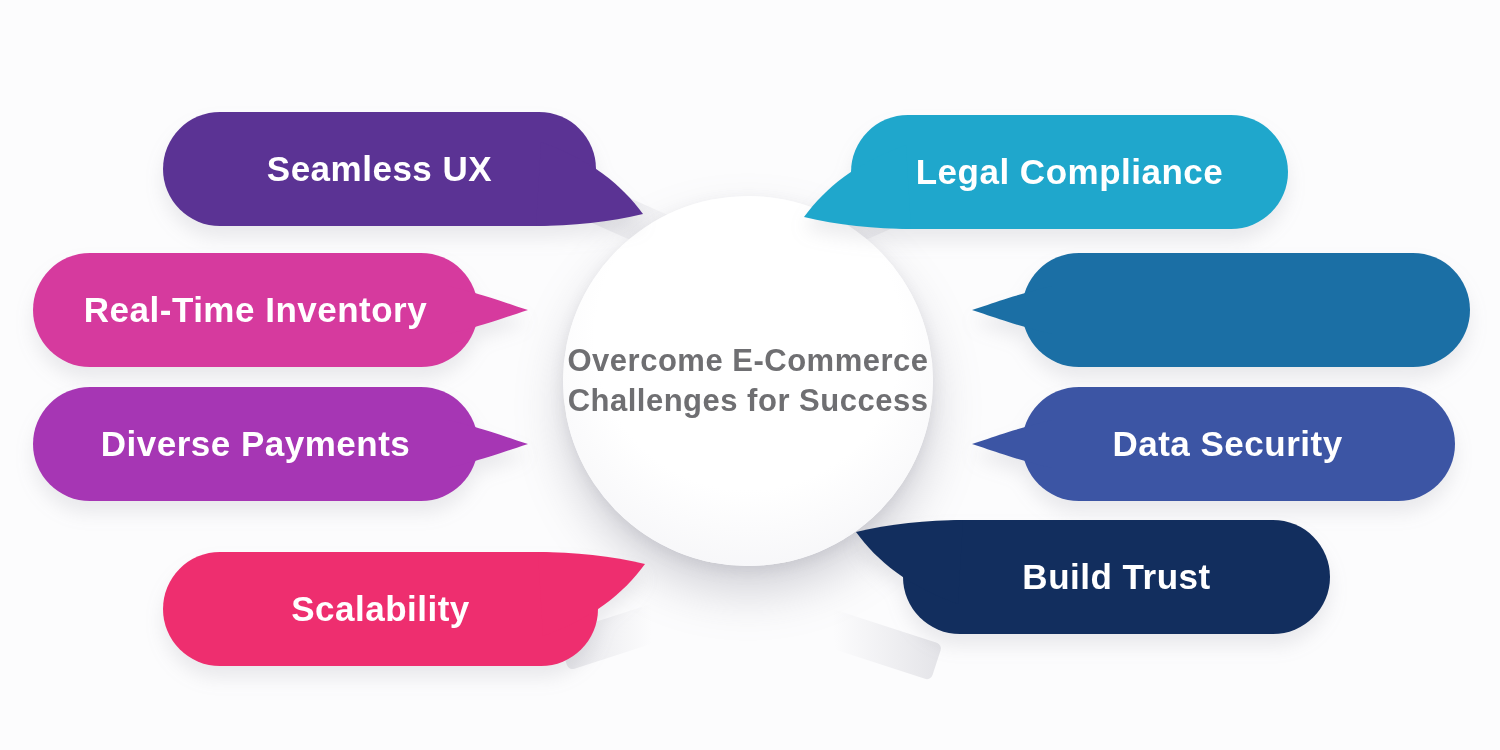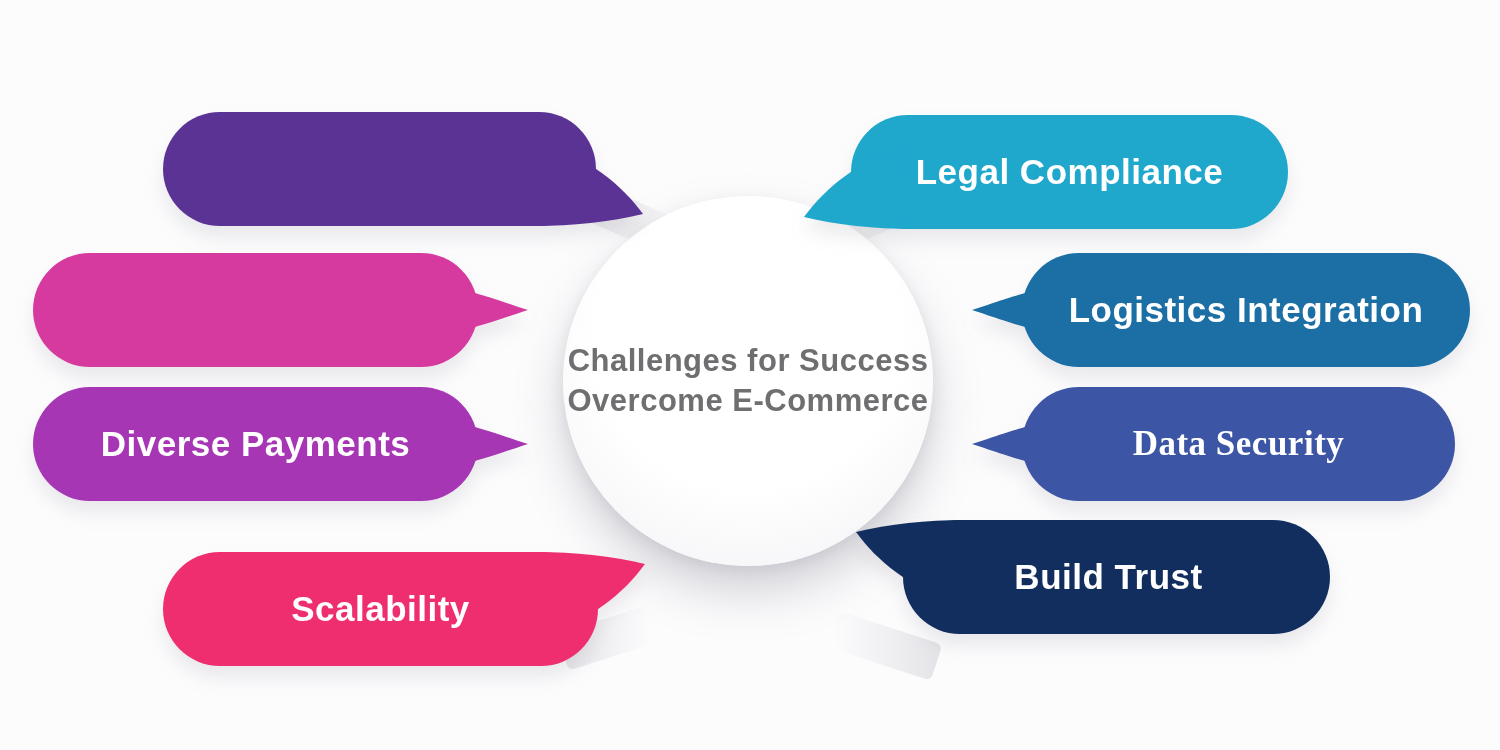--- a/index.html
+++ b/index.html
@@ -66,37 +66,39 @@
 </head>
 <body>
 
 <div class="streak se" style="left:586px; top:206px; width:115px; transform:rotate(24deg);"></div>
 <div class="streak sw" style="left:795px; top:206px; width:115px; transform:rotate(-24deg);"></div>
 <div class="streak sw" style="left:800px; top:622px; width:140px; transform:rotate(18deg);"></div>
 <div class="streak se" style="left:560px; top:615px; width:120px; transform:rotate(-18deg);"></div>
 
 <div class="center-circle">
   <div class="center-title">
+    <span>Overcome E-Commerce</span>
     <span>Challenges for Success</span>
-    <span>Overcome E-Commerce</span>
   </div>
 </div>
 
 <div class="bubble" style="left:163px; top:112px; width:488px;">
   <svg width="488" height="114" viewBox="0 0 488 114">
     <rect x="0" y="0" width="433" height="114" rx="57" fill="#5b3394"></rect>
     <path d="M378 30 C428 48, 458 72, 480 102 C448 110, 408 114, 373 114 Z" fill="#5b3394"></path>
   </svg>
+  <div class="bubble-label" style="left:0; width:433px;">Seamless UX</div>
 </div>
 
 <div class="bubble" style="left:33px; top:253px; width:500px;">
   <svg width="500" height="114" viewBox="0 0 500 114">
     <rect x="0" y="0" width="445" height="114" rx="57" fill="#d63a9e"></rect>
     <path d="M415 33 C453 42, 473 50, 495 57 C473 64, 453 72, 415 81 Z" fill="#d63a9e"></path>
   </svg>
+  <div class="bubble-label" style="left:0; width:445px;">Real-Time Inventory</div>
 </div>
 
 <div class="bubble" style="left:33px; top:387px; width:500px;">
   <svg width="500" height="114" viewBox="0 0 500 114">
     <rect x="0" y="0" width="445" height="114" rx="57" fill="#a636b4"></rect>
     <path d="M415 33 C453 42, 473 50, 495 57 C473 64, 453 72, 415 81 Z" fill="#a636b4"></path>
   </svg>
   <div class="bubble-label" style="left:0; width:445px;text-align:right;">Diverse Payments</div>
 </div>
 
@@ -114,30 +116,29 @@
     <path d="M110 30 C60 48, 30 72, 8 102 C40 110, 80 114, 115 114 Z" fill="#1fa7cc"></path>
   </svg>
   <div class="bubble-label" style="left:55px; width:437px;">Legal Compliance</div>
 </div>
 
 <div class="bubble" style="left:967px; top:253px; width:503px;">
   <svg width="503" height="114" viewBox="0 0 503 114">
     <rect x="55" y="0" width="448" height="114" rx="57" fill="#1b6fa5"></rect>
     <path d="M85 33 C47 42, 27 50, 5 57 C27 64, 47 72, 85 81 Z" fill="#1b6fa5"></path>
   </svg>
-  <div class="bubble-label" style="left:55px; width:448px;">Logistics Integration</div>
 </div>
 
 <div class="bubble" style="left:967px; top:387px; width:488px;">
   <svg width="488" height="114" viewBox="0 0 488 114">
     <rect x="55" y="0" width="433" height="114" rx="57" fill="#3c55a4"></rect>
     <path d="M85 33 C47 42, 27 50, 5 57 C27 64, 47 72, 85 81 Z" fill="#3c55a4"></path>
   </svg>
-  <div class="bubble-label" style="left:55px; width:433px;font-family:Liberation Serif, serif;">Data Security</div>
+  <div class="bubble-label" style="left:44px; width:433px;">Data Security</div>
 </div>
 
 <div class="bubble" style="left:848px; top:520px; width:482px;">
   <svg width="482" height="114" viewBox="0 0 482 114">
     <rect x="55" y="0" width="427" height="114" rx="57" fill="#122e5e"></rect>
     <path d="M110 84 C60 66, 30 42, 8 12 C40 4, 80 0, 115 0 Z" fill="#122e5e"></path>
   </svg>
-  <div class="bubble-label" style="left:47px; width:427px;text-align:center;">Build Trust</div>
+  <div class="bubble-label" style="left:55px; width:427px;text-align:center;">Build Trust</div>
 </div>
 
 </body></html>

